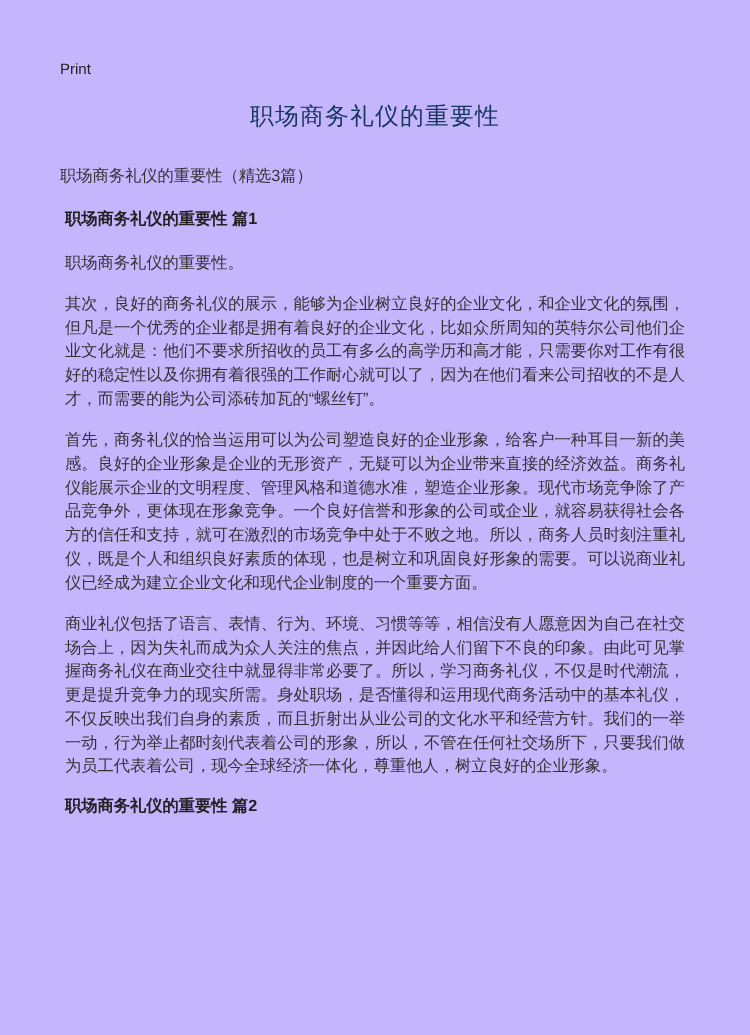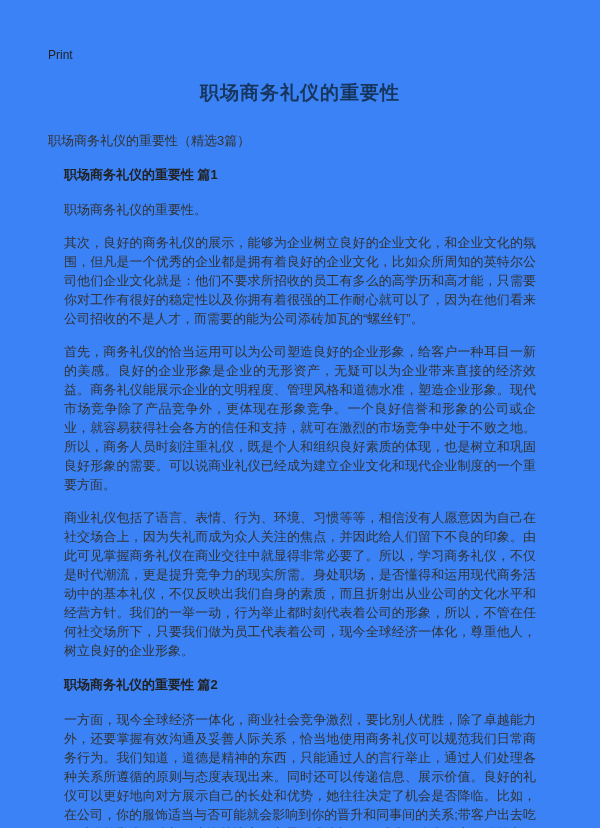--- a/index.html
+++ b/index.html
@@ -12,31 +12,31 @@
     height: 828px;
     overflow: hidden;
     font-family: "Liberation Sans", "DejaVu Sans", sans-serif;
     color: #333333;
   }
   .page {
     box-sizing: border-box;
     width: 600px;
     height: 828px;
     padding: 48px 48px 0 48px;
-    background: #3b82f6;
+    background: #c4b5fd;
   }
   .print-label {
     font-size: 12px;
     color: #222222;
     margin: 0 0 18px 0;
     cursor: pointer;
   }
   .doc-title {
     font-size: 19px;
-    font-weight: bold;
+    font-weight: normal;
     color: #17365d;
     text-align: center;
     margin: 0 0 26px 0;
     letter-spacing: 1px;
   }
   .subtitle {
     font-size: 13px;
     color: #333333;
     margin: 0 0 16px 0;
   }
@@ -47,21 +47,21 @@
     margin: 0 0 16px 0;
   }
   .para {
     font-size: 13px;
     line-height: 19px;
     color: #333333;
     text-align: justify;
     margin: 0 0 14px 0;
   }
   .section {
-    margin: 16px;
+    margin: 4px;
   }
 </style>
 </head>
 <body>
 
 <div class="page">
 
   <div class="print-label">Print</div>
 
   <h1 class="doc-title">职场商务礼仪的重要性</h1>
@@ -71,16 +71,15 @@
   <div class="section">
     <h2 class="section-heading">职场商务礼仪的重要性 篇1</h2>
     <p class="para">职场商务礼仪的重要性。</p>
     <p class="para">其次，良好的商务礼仪的展示，能够为企业树立良好的企业文化，和企业文化的氛围，但凡是一个优秀的企业都是拥有着良好的企业文化，比如众所周知的英特尔公司他们企业文化就是：他们不要求所招收的员工有多么的高学历和高才能，只需要你对工作有很好的稳定性以及你拥有着很强的工作耐心就可以了，因为在他们看来公司招收的不是人才，而需要的能为公司添砖加瓦的“螺丝钉”。</p>
     <p class="para">首先，商务礼仪的恰当运用可以为公司塑造良好的企业形象，给客户一种耳目一新的美感。良好的企业形象是企业的无形资产，无疑可以为企业带来直接的经济效益。商务礼仪能展示企业的文明程度、管理风格和道德水准，塑造企业形象。现代市场竞争除了产品竞争外，更体现在形象竞争。一个良好信誉和形象的公司或企业，就容易获得社会各方的信任和支持，就可在激烈的市场竞争中处于不败之地。所以，商务人员时刻注重礼仪，既是个人和组织良好素质的体现，也是树立和巩固良好形象的需要。可以说商业礼仪已经成为建立企业文化和现代企业制度的一个重要方面。</p>
     <p class="para">商业礼仪包括了语言、表情、行为、环境、习惯等等，相信没有人愿意因为自己在社交场合上，因为失礼而成为众人关注的焦点，并因此给人们留下不良的印象。由此可见掌握商务礼仪在商业交往中就显得非常必要了。所以，学习商务礼仪，不仅是时代潮流，更是提升竞争力的现实所需。身处职场，是否懂得和运用现代商务活动中的基本礼仪，不仅反映出我们自身的素质，而且折射出从业公司的文化水平和经营方针。我们的一举一动，行为举止都时刻代表着公司的形象，所以，不管在任何社交场所下，只要我们做为员工代表着公司，现今全球经济一体化，尊重他人，树立良好的企业形象。</p>
   </div>
 
   <div class="section">
     <h2 class="section-heading">职场商务礼仪的重要性 篇2</h2>
-    <p class="para">一方面，现今全球经济一体化，商业社会竞争激烈，要比别人优胜，除了卓越能力外，还要掌握有效沟通及妥善人际关系，恰当地使用商务礼仪可以规范我们日常商务行为。我们知道，道德是精神的东西，只能通过人的言行举止，通过人们处理各种关系所遵循的原则与态度表现出来。同时还可以传递信息、展示价值。良好的礼仪可以更好地向对方展示自己的长处和优势，她往往决定了机会是否降临。比如，在公司，你的服饰适当与否可能就会影响到你的晋升和同事间的关系;带客户出去吃饭时你的举止得体与否也许就决定了交易的成功与否,又或者，在办公室不雅的言</p>
   </div>
 
 </div>
 
 </body></html>

